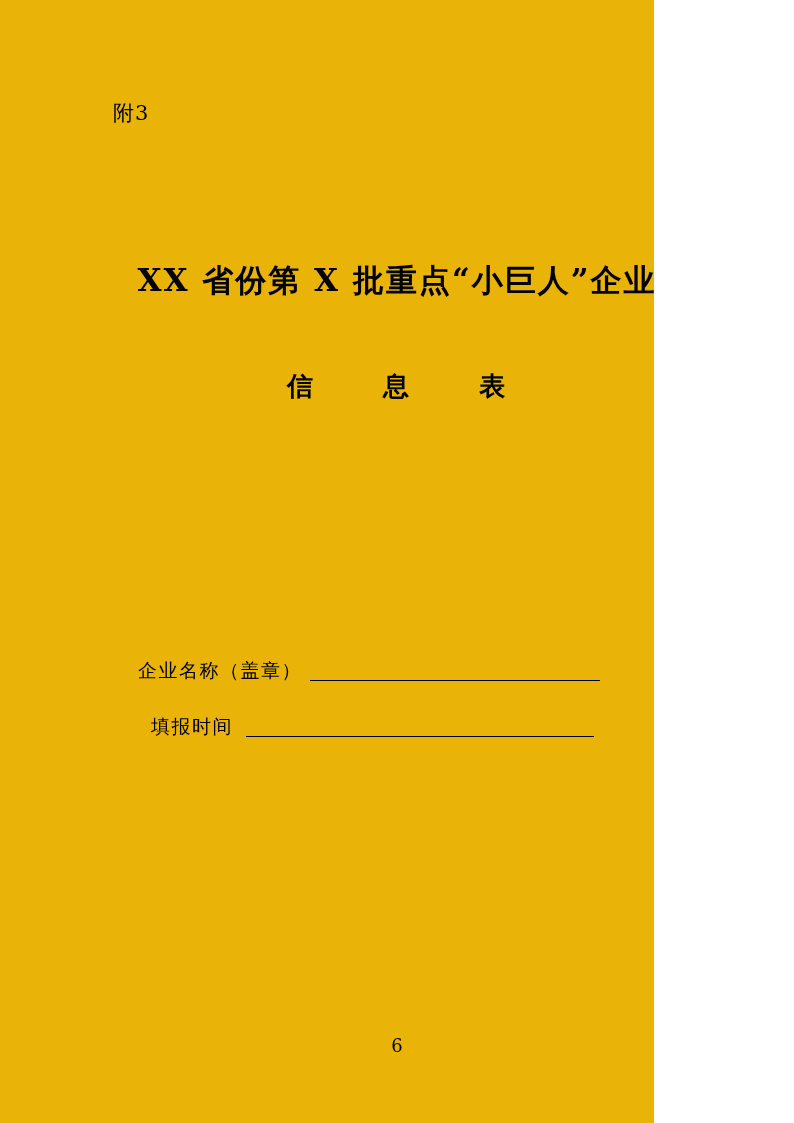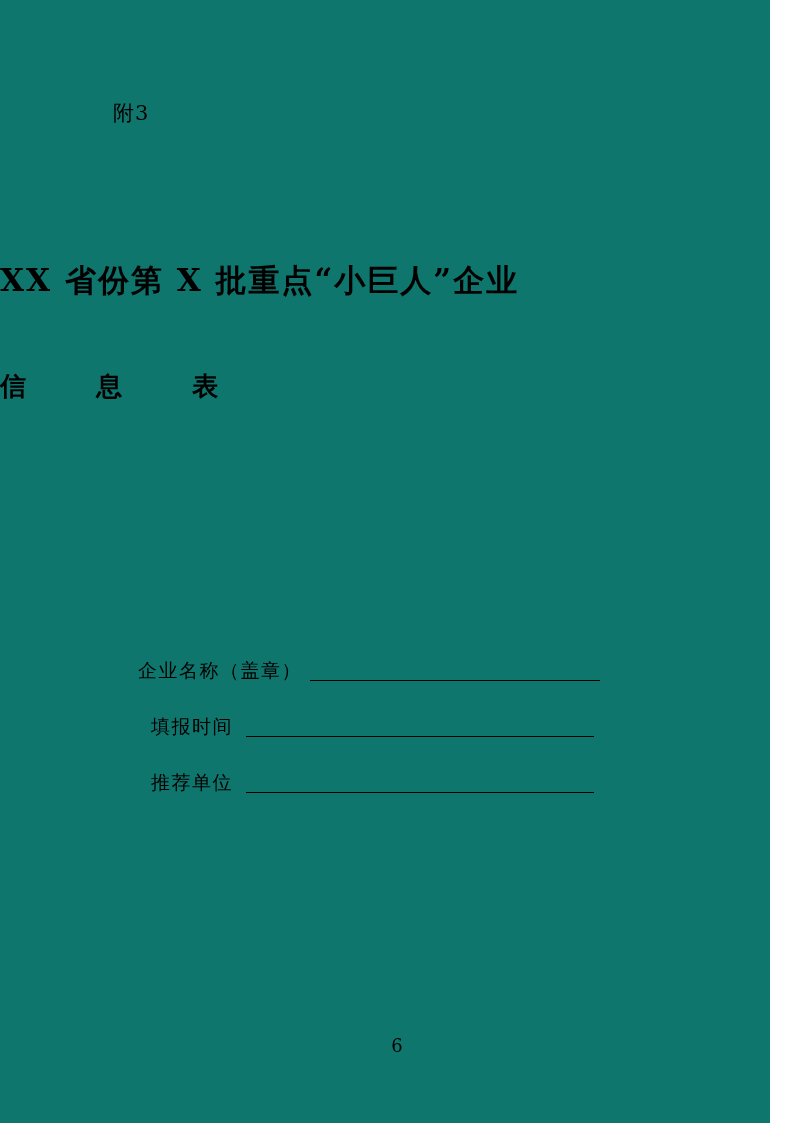--- a/index.html
+++ b/index.html
@@ -2,23 +2,23 @@
 <html><head>
 <meta charset="utf-8">
 <style>
   html, body {
     margin: 0;
     padding: 0;
     background: #ffffff;
   }
   .page {
     position: relative;
-    width: 770px;
+    width: 654px;
     height: 1123px;
-    background: #0f766e;
+    background: #eab308;
     font-family: "DejaVu Serif", "Liberation Serif", serif;
     color: #000000;
     overflow: hidden;
   }
 
   
   .attachment-label {
     position: absolute;
     left: 113px;
     top: 103px;
@@ -28,20 +28,21 @@
     line-height: 1;
     color: #000;
   }
 
   
   .title-block {
     position: absolute;
     left: 0;
     top: 262px;
     width: 794px;
+    text-align: center;
   }
   .title-line-1 {
     font-family: "DejaVu Serif", "Liberation Serif", serif;
     font-weight: bold;
     font-size: 31px;
     letter-spacing: 2px;
     line-height: 1.2;
     white-space: nowrap;
   }
   .title-line-2 {
@@ -133,22 +134,18 @@
     <div class="field-row">
       <span class="field-label label-name">企业名称（盖章）</span>
       <span class="field-rule rule-short"></span>
     </div>
 
     <div class="field-row">
       <span class="field-label label-other">填报时间</span>
       <span class="field-rule rule-long"></span>
     </div>
 
-    <div class="field-row">
-      <span class="field-label label-other">推荐单位</span>
-      <span class="field-rule rule-long"></span>
-    </div>
 
   </div>
 
   <div class="page-number">6</div>
 
 </div>
 
 </body></html>

